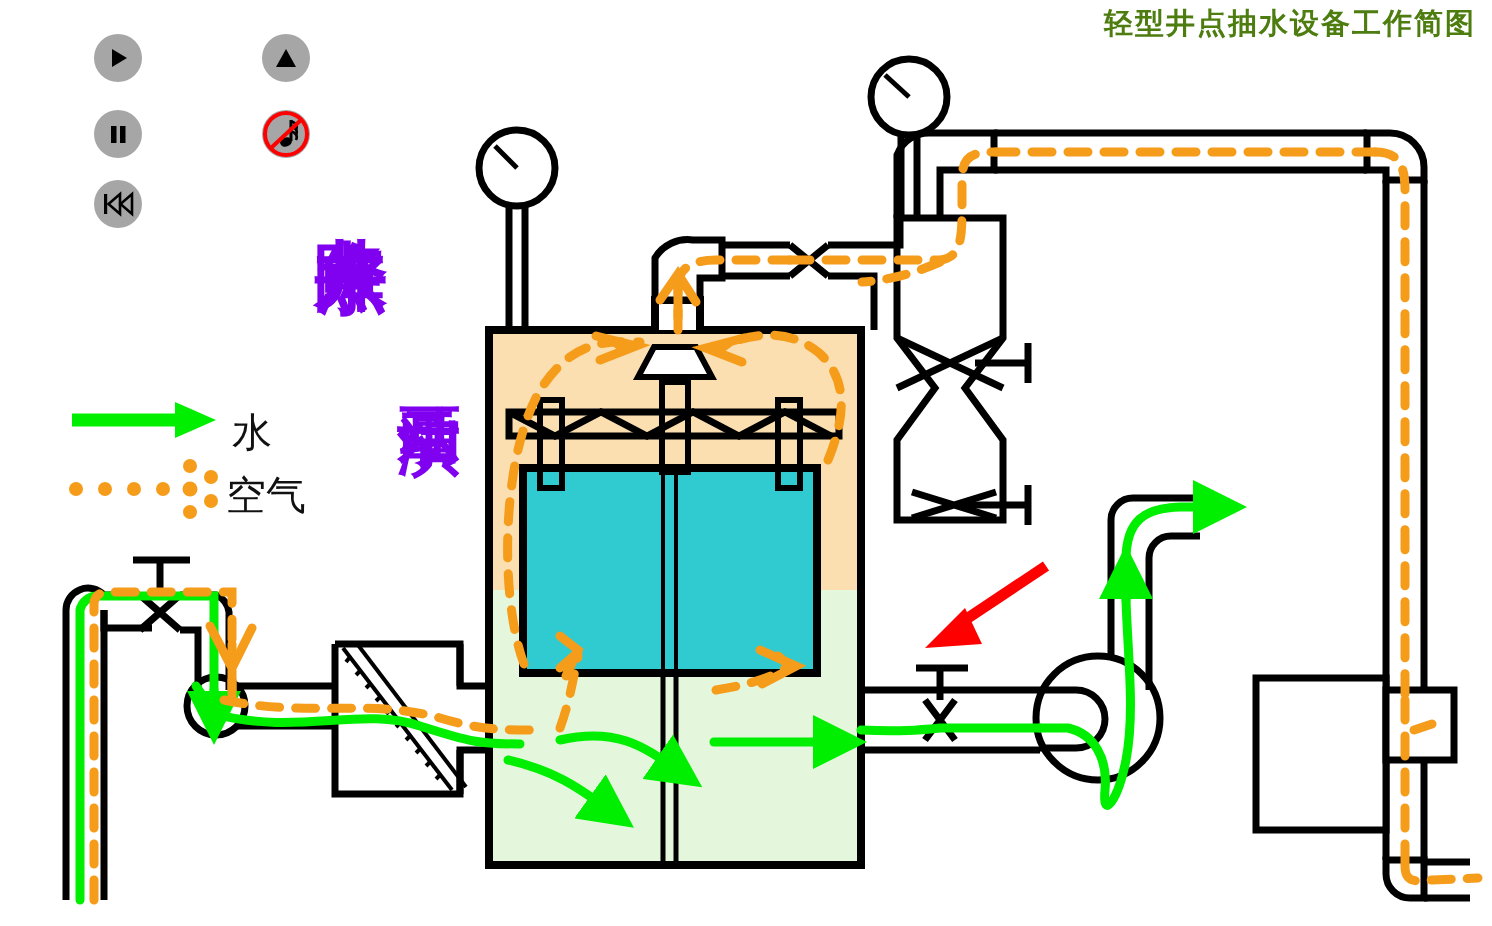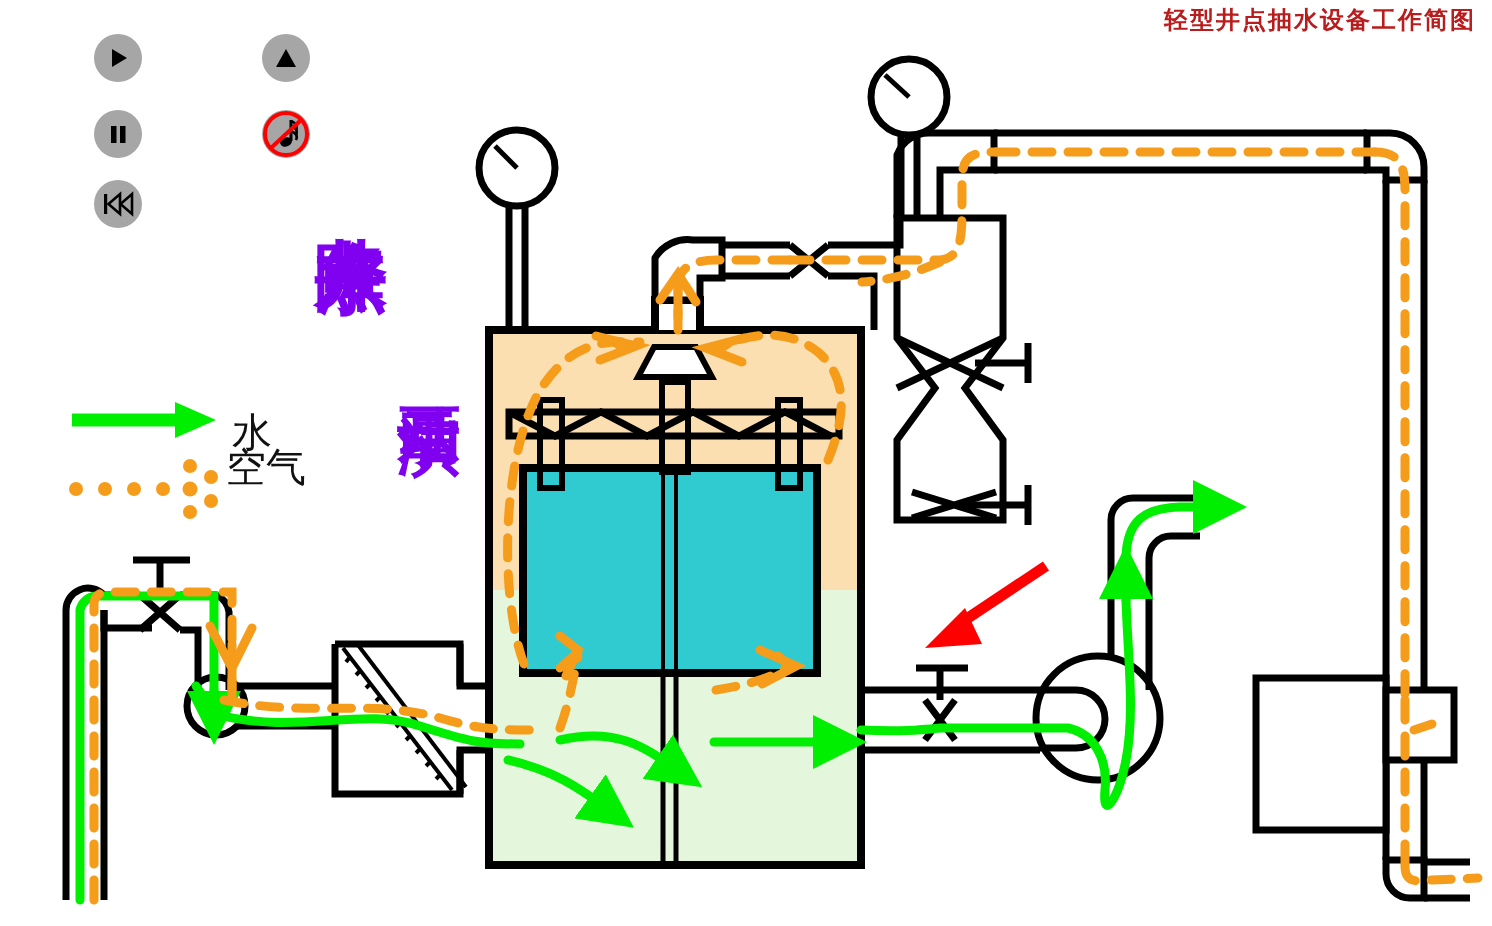--- a/index.html
+++ b/index.html
@@ -2,36 +2,36 @@
 <html><head>
 <meta charset="utf-8">
 <style>
   html,body{margin:0;padding:0;background:#ffffff;}
   body{width:1492px;height:926px;position:relative;overflow:hidden;
        font-family:"Liberation Sans","DejaVu Sans",sans-serif;}
   #stage{position:absolute;left:0;top:0;width:1492px;height:926px;}
   svg.layer{position:absolute;left:0;top:0;width:1492px;height:926px;overflow:visible;}
 
   .title{position:absolute;right:16px;top:4px;font-family:"Liberation Serif","DejaVu Serif",serif;
-         font-weight:bold;font-size:24px;color:#b91c1c;letter-spacing:2px;white-space:nowrap;text-align:right;}
+         font-weight:bold;font-size:29px;color:#4d7c0f;letter-spacing:2px;white-space:nowrap;text-align:right;}
 
   .ctrl{position:absolute;width:48px;height:48px;border-radius:50%;background:#a6a6a6;
         display:flex;align-items:center;justify-content:center;cursor:pointer;}
   .ctrl svg{display:block;}
 
   .vtext{position:absolute;writing-mode:vertical-rl;text-orientation:upright;
          color:#8000f0;font-weight:bold;font-family:"DejaVu Sans",sans-serif;
          letter-spacing:2px;line-height:1;white-space:nowrap;}
   #vt-main{left:316px;top:178px;font-size:73px;}
   #vt-sub{left:398px;top:356px;font-size:63px;}
 
   .legtext{position:absolute;font-family:"Liberation Serif","DejaVu Serif",serif;
            font-size:40px;color:#111;white-space:nowrap;}
   #leg-water{left:232px;top:405px;}
-  #leg-air{left:226px;top:440px;}
+  #leg-air{left:226px;top:468px;}
 </style>
 </head>
 <body>
 
 <div id="stage">
 
   <div class="title">轻型井点抽水设备工作简图</div>
 
   <div class="ctrl" style="left:94px;top:34px;">
     <svg width="26" height="26" viewBox="0 0 26 26">

